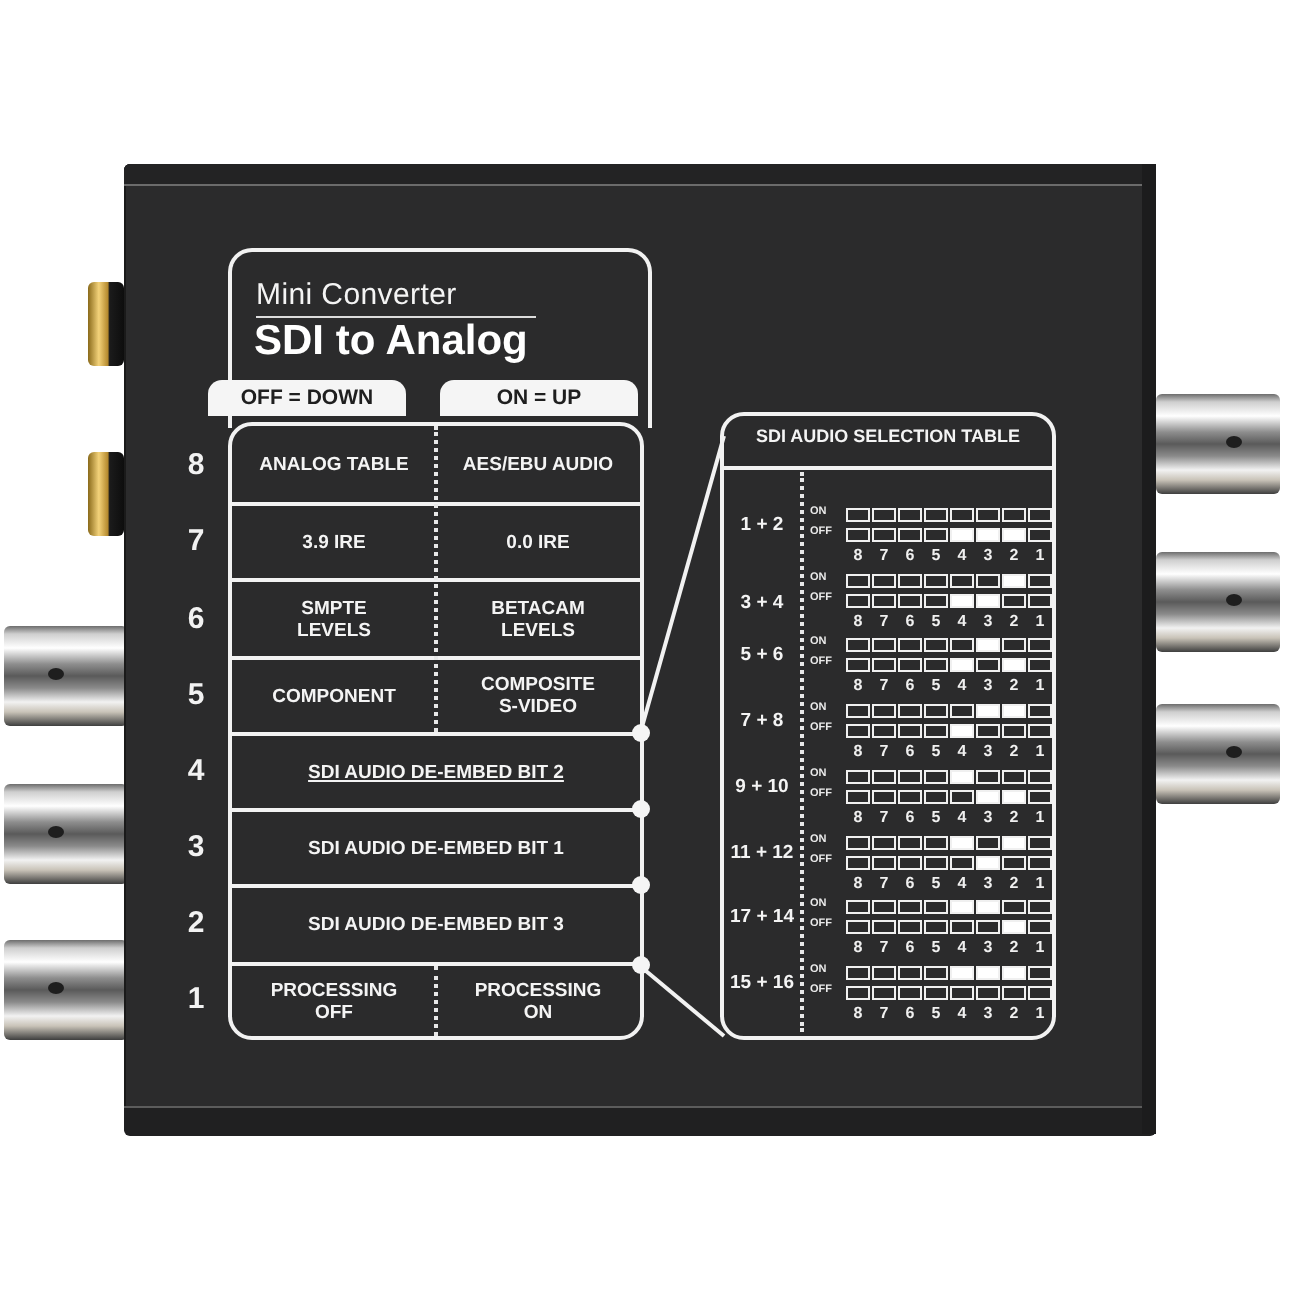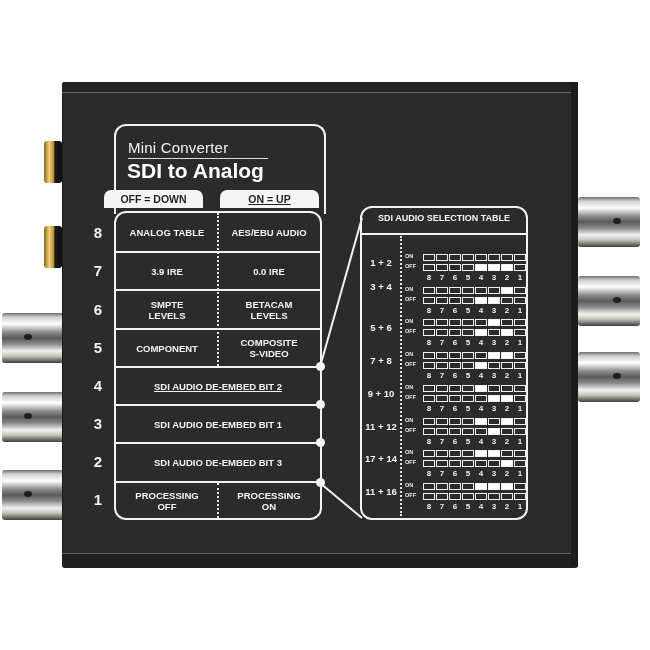--- a/index.html
+++ b/index.html
@@ -71,21 +71,21 @@
 <div class="abs lip-top"></div>
 <div class="abs lip-bot"></div>
 <div class="abs edge-r"></div>
 
 <div class="abs panel-top"></div>
 <div class="abs mini">Mini Converter</div>
 <div class="abs title-line"></div>
 <div class="abs title">SDI to Analog</div>
 
 <div class="abs hdr" style="left:104px;width:99px;">OFF = DOWN</div>
-<div class="abs hdr" style="left:220px;width:99px;text-decoration:underline;">ON = UP</div>
+<div class="abs hdr" style="left:220px;width:99px;">ON = UP</div>
 
 <div class="abs panel-body"></div>
 
 <div class="abs row-line" style="top:251px;width:204px;"></div>
 <div class="abs row-line" style="top:289px;width:204px;"></div>
 <div class="abs row-line" style="top:328px;width:204px;"></div>
 <div class="abs row-line" style="top:366px;width:204px;"></div>
 <div class="abs row-line" style="top:404px;width:204px;"></div>
 <div class="abs row-line" style="top:442px;width:204px;"></div>
 <div class="abs row-line" style="top:481px;width:204px;"></div>
@@ -171,21 +171,21 @@
     <div class="abs dig" style="left: 475px; top: 273px;">4</div>
     <div class="abs sw" style="left: 488px; top: 254px;"></div>
     <div class="abs sw on" style="left: 488px; top: 264px;"></div>
     <div class="abs dig" style="left: 488px; top: 273px;">3</div>
     <div class="abs sw" style="left: 501px; top: 254px;"></div>
     <div class="abs sw on" style="left: 501px; top: 264px;"></div>
     <div class="abs dig" style="left: 501px; top: 273px;">2</div>
     <div class="abs sw" style="left: 514px; top: 254px;"></div>
     <div class="abs sw" style="left: 514px; top: 264px;"></div>
     <div class="abs dig" style="left: 514px; top: 273px;">1</div>
-    <div class="abs pair" style="top: 281px;">3 + 4</div>
+    <div class="abs pair" style="top: 296px;">3 + 4</div>
     <div class="abs onoff" style="top: 286px;">ON</div>
     <div class="abs onoff" style="top: 296px;">OFF</div>
     <div class="abs sw" style="left: 423px; top: 287px;"></div>
     <div class="abs sw" style="left: 423px; top: 297px;"></div>
     <div class="abs dig" style="left: 423px; top: 306px;">8</div>
     <div class="abs sw" style="left: 436px; top: 287px;"></div>
     <div class="abs sw" style="left: 436px; top: 297px;"></div>
     <div class="abs dig" style="left: 436px; top: 306px;">7</div>
     <div class="abs sw" style="left: 449px; top: 287px;"></div>
     <div class="abs sw" style="left: 449px; top: 297px;"></div>
@@ -333,21 +333,21 @@
     <div class="abs dig" style="left: 475px; top: 469px;">4</div>
     <div class="abs sw on" style="left: 488px; top: 450px;"></div>
     <div class="abs sw" style="left: 488px; top: 460px;"></div>
     <div class="abs dig" style="left: 488px; top: 469px;">3</div>
     <div class="abs sw" style="left: 501px; top: 450px;"></div>
     <div class="abs sw on" style="left: 501px; top: 460px;"></div>
     <div class="abs dig" style="left: 501px; top: 469px;">2</div>
     <div class="abs sw" style="left: 514px; top: 450px;"></div>
     <div class="abs sw" style="left: 514px; top: 460px;"></div>
     <div class="abs dig" style="left: 514px; top: 469px;">1</div>
-    <div class="abs pair" style="top: 486px;">11 + 16</div>
+    <div class="abs pair" style="top: 486px;">15 + 16</div>
     <div class="abs onoff" style="top: 482px;">ON</div>
     <div class="abs onoff" style="top: 492px;">OFF</div>
     <div class="abs sw" style="left: 423px; top: 483px;"></div>
     <div class="abs sw" style="left: 423px; top: 493px;"></div>
     <div class="abs dig" style="left: 423px; top: 502px;">8</div>
     <div class="abs sw" style="left: 436px; top: 483px;"></div>
     <div class="abs sw" style="left: 436px; top: 493px;"></div>
     <div class="abs dig" style="left: 436px; top: 502px;">7</div>
     <div class="abs sw" style="left: 449px; top: 483px;"></div>
     <div class="abs sw" style="left: 449px; top: 493px;"></div>

